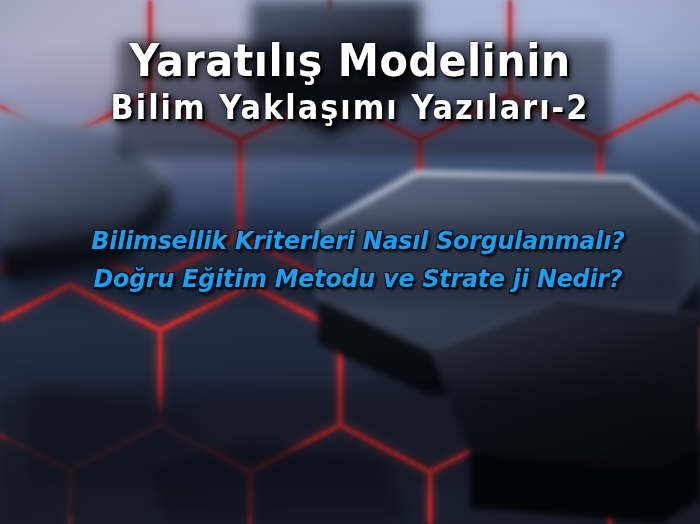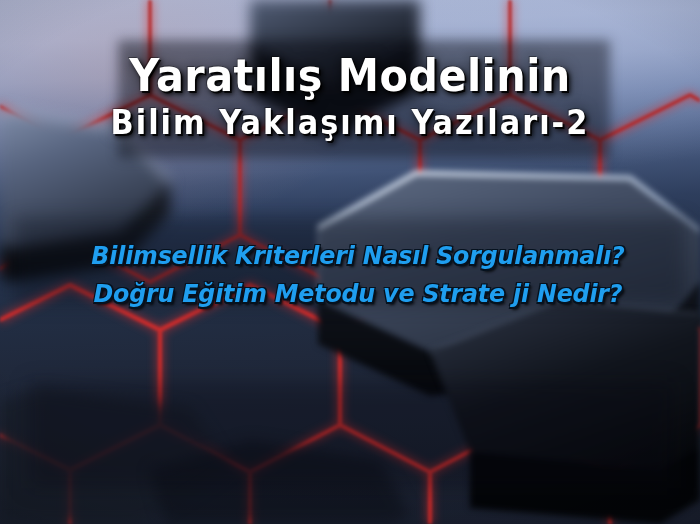--- a/index.html
+++ b/index.html
@@ -51,21 +51,21 @@
   .bg-bloom{
     background:
       radial-gradient(closest-side at 50% 0%, rgba(215,225,245,.38), rgba(215,225,245,0) 70%);
   }
   .bg-vignette{
     background:
       radial-gradient(125% 100% at 50% 42%, rgba(0,0,0,0) 48%, rgba(0,0,0,.42) 100%);
   }
 
   
-  .tbox{position:absolute;text-align:center;user-select:none;margin-top:15px;}
+  .tbox{position:absolute;text-align:center;user-select:none;}
 
   
   #title-plate{
     position:absolute;
     left:118px;top:40px;width:492px;height:118px;
     background:rgba(10,13,22,.46);
     filter:blur(6px);
     border-radius:2px;
   }
 

